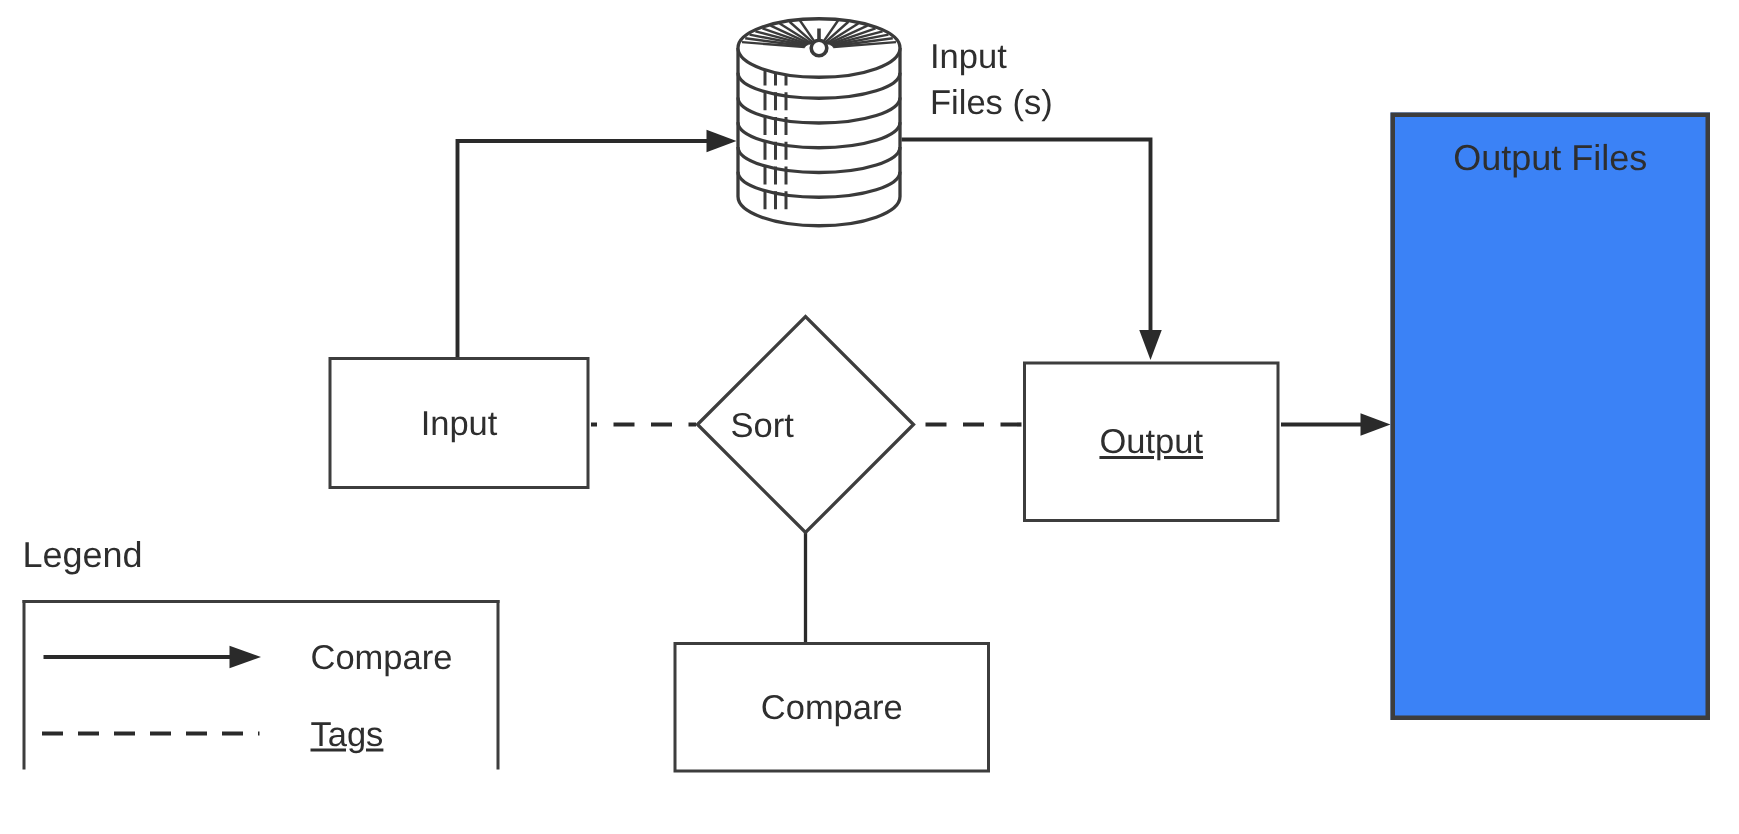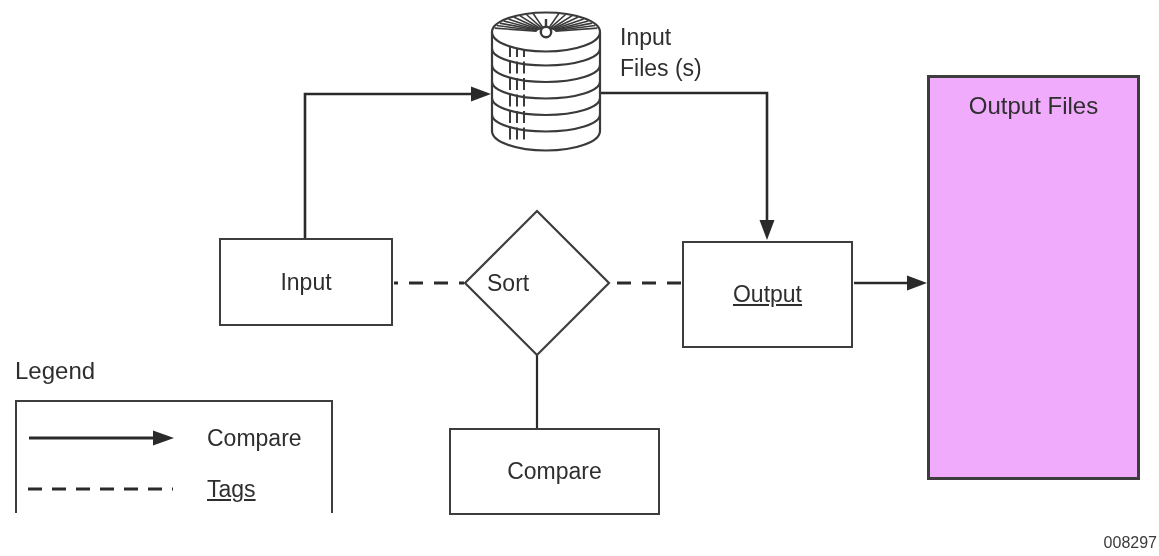--- a/index.html
+++ b/index.html
@@ -11,21 +11,21 @@
   .box {
     position:absolute; border:2px solid #3d3d3d; background:#ffffff;
     display:flex; align-items:center; justify-content:center;
     font-size:23px; color:#2e2e2e; box-sizing:border-box;
   }
   .node-label { white-space:nowrap; }
   .overlay-label {
     position:absolute; font-size:23px; color:#2e2e2e; white-space:nowrap;
   }
   .container-box {
-    position:absolute; border:3px solid #3d3d3d; background:#f0abfc; box-sizing:border-box;
+    position:absolute; border:3px solid #3d3d3d; background:#3b82f6; box-sizing:border-box;
   }
   .container-title {
     position:absolute; left:0; right:0; top:14px; text-align:center;
     font-size:24px; color:#2e2e2e;
   }
   .legend-title {
     position:absolute; left:15px; top:357px; width:318px; 
     font-size:24px; color:#2e2e2e;
   }
   .legend-box {
@@ -179,15 +179,14 @@
 
   <div class="container-box" style="left:927px; top:75px; width:213px; height:405px;">
     <div class="container-title">Output Files</div>
   </div>
 
   <div class="legend-title">Legend</div>
   <div class="legend-box"></div>
   <div class="legend-entry-label" style="top:425px;">Compare</div>
   <div class="legend-entry-label" style="top:476px;text-decoration:underline;">Tags</div>
 
-  <div class="fig-number">008297</div>
 
 </div>
 
 </body></html>

